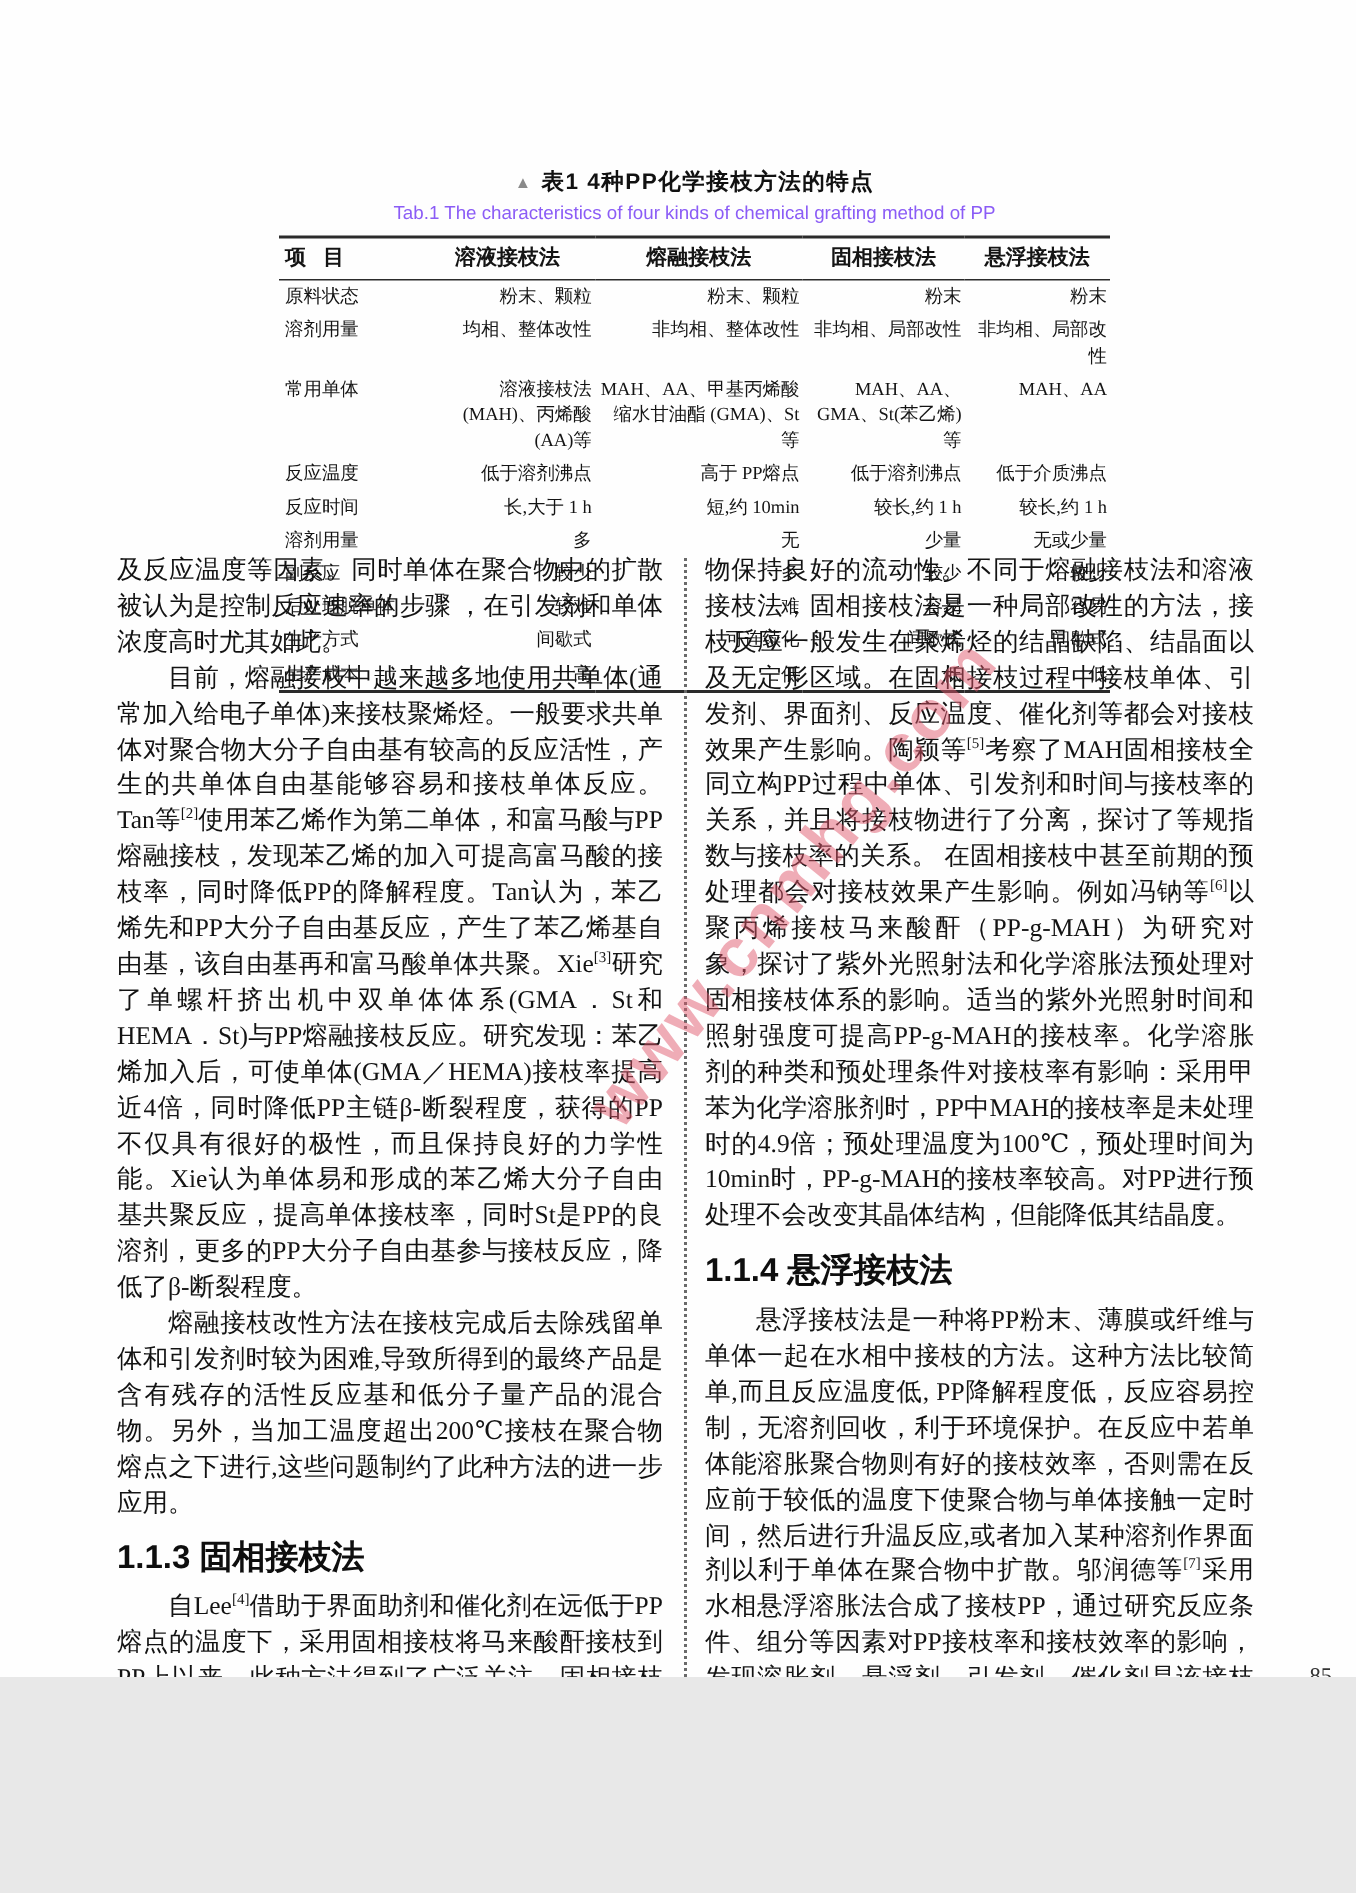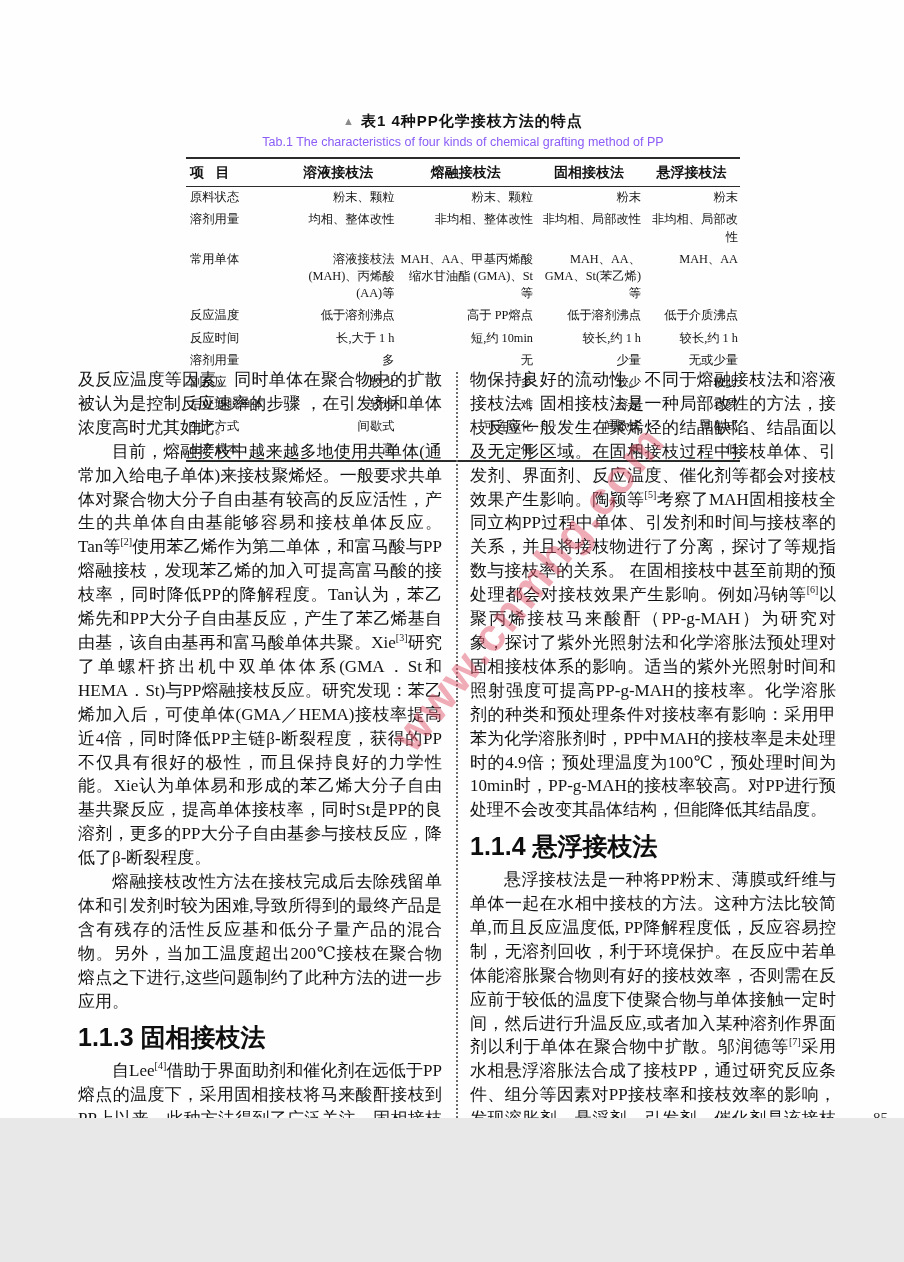--- a/index.html
+++ b/index.html
@@ -39,21 +39,21 @@
     position:absolute;top:368px;width:364px;
     font-size:17px;line-height:23.9px;text-align:justify;
     text-justify:inter-ideograph;color:#131313;
   }
   .col-left{left:78px;}
   .col-right{left:470px;width:366px;}
   .col p{margin:0;}
   .col p.indent{text-indent:2em;}
   .col sup{font-size:10px;line-height:0;}
   .col h3{
-    font-size:25px;margin:13px 0 9px 0;font-weight:bold;
+    font-size:22px;margin:13px 0 9px 0;font-weight:bold;
     font-family:"Liberation Sans","DejaVu Sans",sans-serif;color:#0e0e0e;
   }
   .divider{
     position:absolute;left:456px;top:372px;height:798px;width:0;
     border-left:2px dotted #6a6a6a;
   }
   
   .watermark{
     position:absolute;left:528px;top:588px;
     transform:translate(-50%,-50%) rotate(-51deg);

